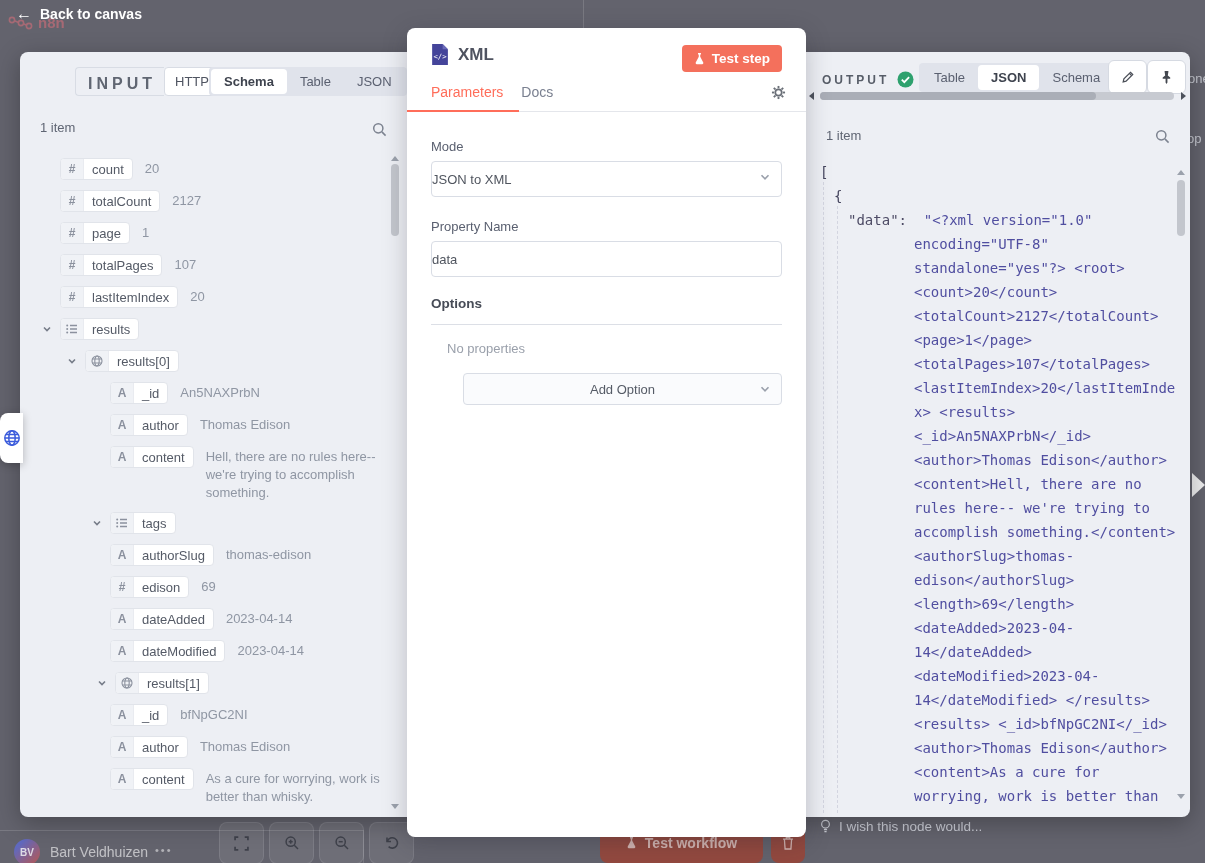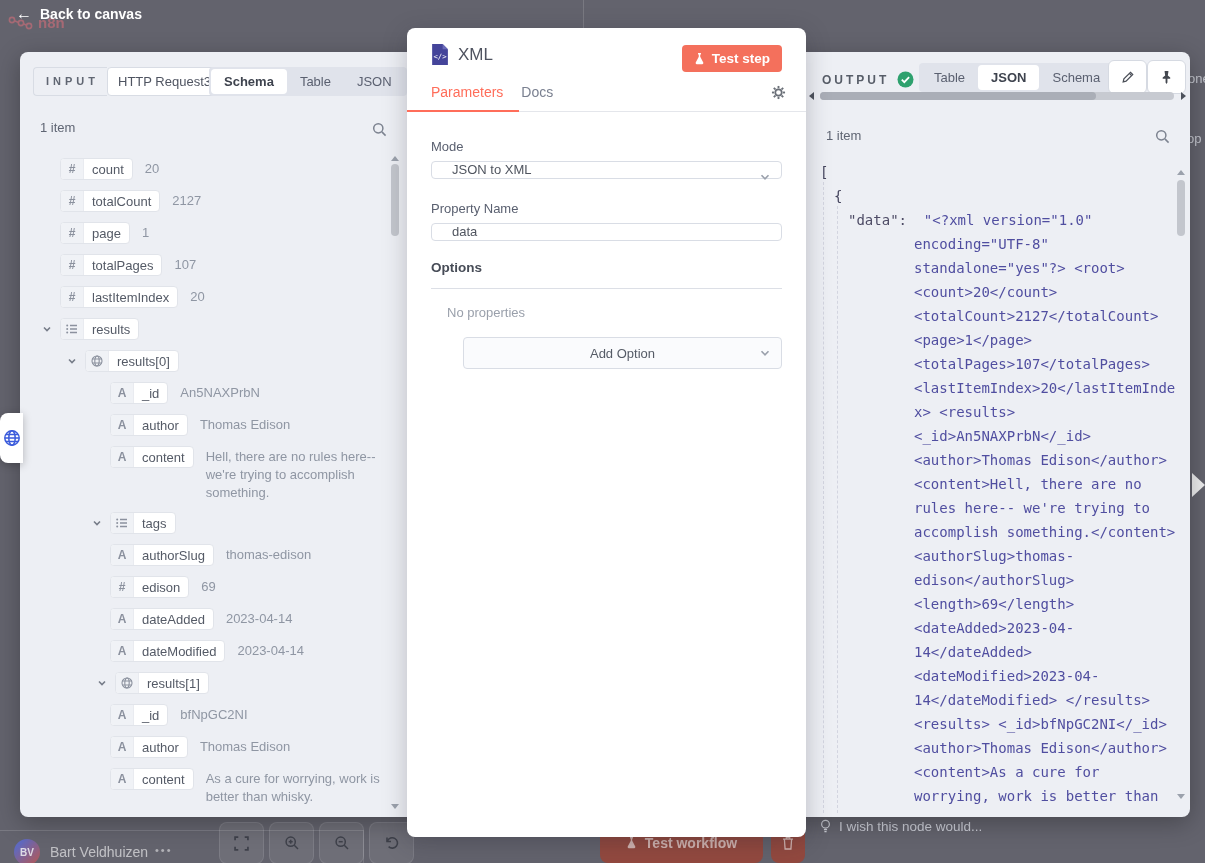--- a/index.html
+++ b/index.html
@@ -33,22 +33,22 @@
             color:#c9cbd4;font-size:13.5px;}
   .next-node-arrow{position:absolute;left:1192px;top:473px;width:0;height:0;
                    border-top:12px solid transparent;border-bottom:12px solid transparent;
                    border-left:13px solid rgba(255,255,255,.88);}
   
   .ndv{position:absolute;left:20px;top:52px;width:1170px;height:765px;background:#edeff4;
        border-radius:8px;box-shadow:0 6px 24px rgba(0,0,0,.28);z-index:2;}
   
   .input-panel{position:absolute;left:0;top:0;width:384px;height:765px;}
   .in-header{position:absolute;left:13px;top:15px;display:flex;align-items:stretch;}
-  .io-label{letter-spacing:4px;font-size:11px;font-weight:700;color:#606672;padding:7px 8px 0 12px;
-            border:1px solid #d8dce4;border-right:none;border-radius:4px 0 0 4px;}
+  .io-label{letter-spacing:4px;font-size:16px;font-weight:700;color:#606672;padding:7px 8px 0 12px;
+            border:1px solid #d8dce4;border-right:none;border-radius:4px 0 0 4px;margin-left:42px;}
   .src-btn{background:#fff;border:1px solid #d8dce4;border-radius:4px;padding:6px 10px;
            font-size:13px;color:#4f5461;cursor:pointer;white-space:nowrap;}
   .seg{display:flex;background:#e0e3eb;border-radius:4px;padding:2px;align-items:center;}
   .seg-item{padding:5px 13px;font-size:13px;color:#5a6070;border-radius:4px;cursor:pointer;white-space:nowrap;}
   .seg-item.active{background:#fff;font-weight:700;color:#3e434e;}
   .in-seg{position:absolute;left:189px;top:15px;}
   .items-count{position:absolute;left:20px;top:68px;font-size:13px;color:#5f6573;}
   .icon-abs{position:absolute;}
   
   .tree{position:absolute;left:0;top:106px;right:16px;bottom:4px;overflow:hidden;}
@@ -61,33 +61,33 @@
   .tval{margin-left:12px;font-size:13px;color:#8f96a3;line-height:18px;padding-top:2px;}
   .vscroll{position:absolute;width:8px;border-radius:4px;background:transparent;}
   .vthumb{position:absolute;left:0;width:8px;border-radius:4px;background:#c3c6cd;}
   .sb-arrow{position:absolute;width:0;height:0;border-left:4px solid transparent;border-right:4px solid transparent;}
   .sb-up{border-bottom:5px solid #9ba1ac;}
   .sb-down{border-top:5px solid #9ba1ac;}
   
   .modal{position:absolute;left:407px;top:28px;width:399px;height:809px;background:#fff;border-radius:8px;
          box-shadow:0 6px 24px rgba(40,40,50,.25);z-index:4;}
   .m-header{position:absolute;left:24px;top:16px;display:flex;align-items:center;gap:10px;}
-  .m-title{font-size:17px;font-weight:400;color:#4f5360;}
+  .m-title{font-size:17px;font-weight:700;color:#4f5360;}
   .test-step{position:absolute;right:24px;top:17px;height:27px;background:#f4705c;border:none;border-radius:4px;
              color:#fff;font-size:13.5px;font-weight:700;display:flex;align-items:center;gap:7px;padding:0 12px;cursor:pointer;}
   .m-tabs{position:absolute;left:24px;top:56px;display:flex;gap:18px;}
   .m-tab{font-size:14px;color:#7a8090;padding-bottom:14px;cursor:pointer;}
   .m-tab.active{color:#ff6d5a;font-weight:400;}
   .m-divider{position:absolute;left:0;top:83px;width:100%;height:1px;background:#e4e6eb;}
   .m-underline{position:absolute;left:0;top:82px;width:112px;height:2px;background:#ff6d5a;}
   .gear{position:absolute;right:20px;top:57px;cursor:pointer;}
   .m-body{position:absolute;left:24px;top:97px;right:24px;}
   .f-label{font-size:13px;color:#5a6070;margin-bottom:7px;}
-  .f-select,.f-input{height:18px;border:1px solid #d9dde5;border-radius:4px;background:#fff;display:flex;
-            align-items:flex-start;padding:0 20px;font-size:13px;color:#50555f;position:relative;box-sizing:border-box;}
+  .f-select,.f-input{height:36px;border:1px solid #d9dde5;border-radius:4px;background:#fff;display:flex;
+            align-items:center;padding:0 0;font-size:13px;color:#50555f;position:relative;box-sizing:border-box;}
   .f-select .chevron-r{position:absolute;right:10px;top:9px;}
   .f-gap{height:22px;}
   .opt-head{font-size:13.5px;font-weight:700;color:#474c57;margin-top:19px;padding-bottom:13px;border-bottom:1px solid #dcdfe6;}
   .no-props{margin:16px 0 0 16px;font-size:13px;color:#9aa0ab;}
   .add-option{margin:17px 0 0 32px;height:30px;border:1px solid #d9dde5;border-radius:4px;background:#fafbfd;
               display:flex;align-items:center;justify-content:center;font-size:13px;color:#555b66;position:relative;cursor:pointer;}
   .add-option .chevron-r{position:absolute;right:10px;top:9px;}
   
   .output-panel{position:absolute;left:786px;top:0;width:384px;height:765px;}
   .out-label-row{position:absolute;left:16px;top:19px;display:flex;align-items:center;gap:8px;}

